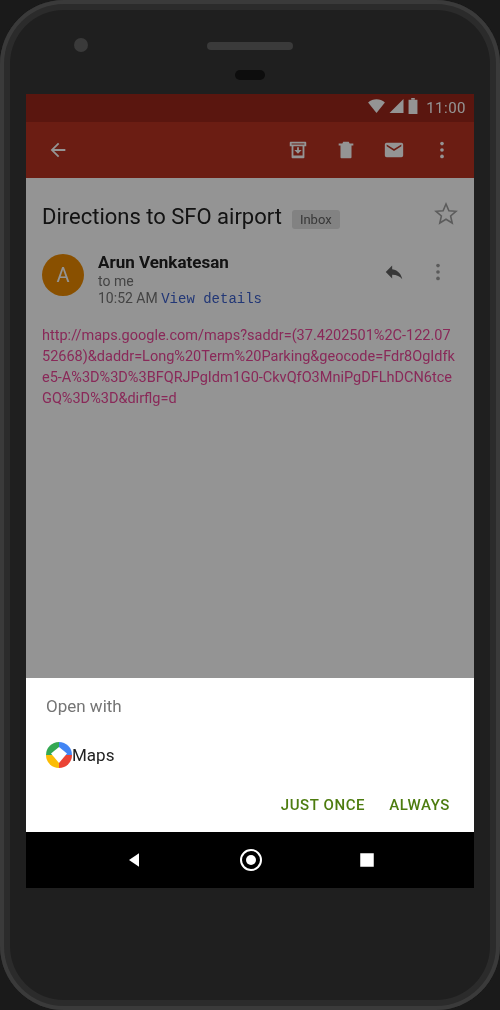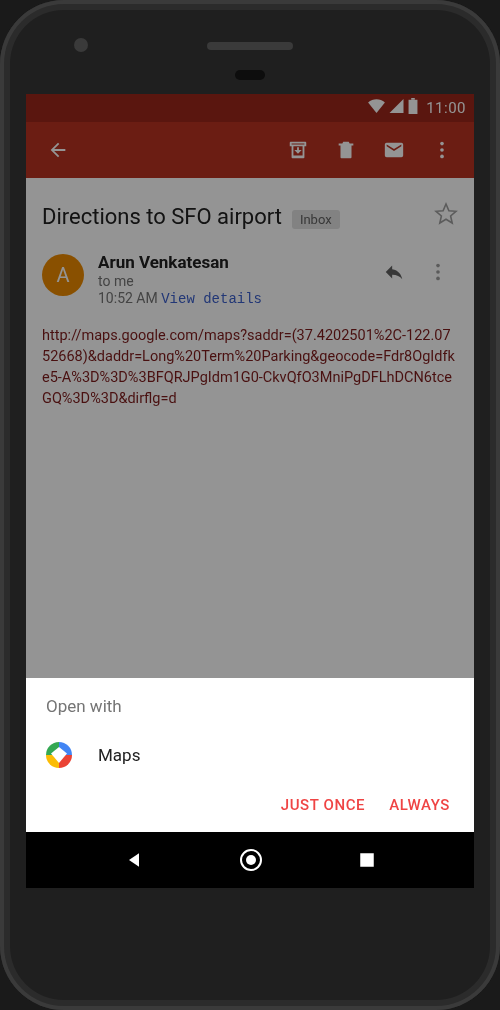--- a/index.html
+++ b/index.html
@@ -161,21 +161,21 @@
     gap: 4px;
     color: #757575;
     align-items: flex-start;
   }
 
   
   .body {
     padding: 18px 16px;
   }
   .link {
-    color: #7f1d1d;
+    color: #ec4899;
     font-size: 14.5px;
     word-break: break-all;
     line-height: 1.45;
   }
 
   
   .scrim {
     position: absolute;
     inset: 0;
     background: rgba(0,0,0,0.42);
@@ -189,21 +189,20 @@
     padding-top: 18px;
   }
   .sheet-title {
     color: #757575;
     font-size: 17px;
     padding: 0 16px 12px 20px;
   }
   .sheet-item {
     display: flex;
     align-items: center;
-    gap: 26px;
     padding: 14px 20px;
     font-size: 17px;
     color: #212121;
   }
   .sheet-item .app-icon {
     width: 26px; height: 26px;
     border-radius: 50%;
     position: relative;
     flex-shrink: 0;
   }
@@ -226,21 +225,21 @@
     border: 2px solid #fff;
     border-radius: 50%;
   }
   .sheet-actions {
     display: flex;
     justify-content: flex-end;
     gap: 24px;
     padding: 14px 24px 18px;
   }
   .sheet-actions .btn {
-    color: #ef4444;
+    color: #4d7c0f;
     font-size: 15px;
     font-weight: 500;
     letter-spacing: 0.6px;
   }
 
   
   .navbar {
     position: absolute;
     left: 0; right: 0; bottom: 0;
     height: 56px;

